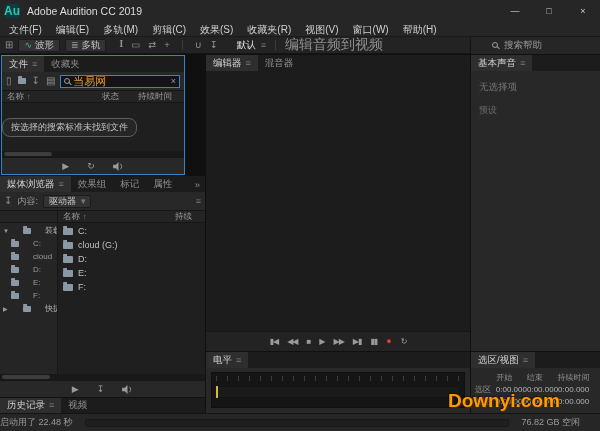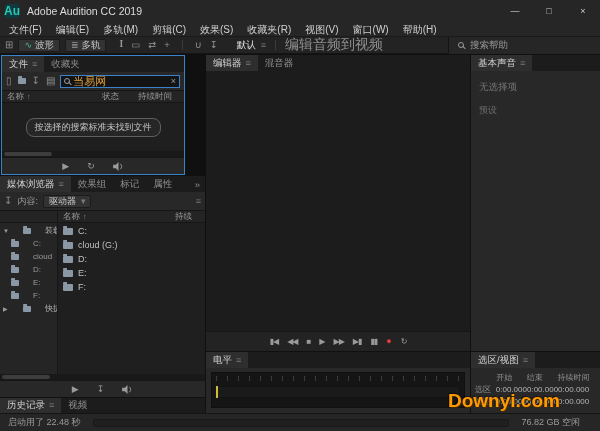--- a/index.html
+++ b/index.html
@@ -25,21 +25,21 @@
   .mode-btn{display:flex;align-items:center;gap:3px;height:13px;padding:0 5px;background:#333;border:1px solid #1b1b1b;border-radius:2px;font-size:9.5px;color:#c6c6c6;white-space:nowrap}
   .wf{color:#46b89a;font-size:9px}
   .mt{color:#9a9a9a;font-size:9px}
   .tools{display:flex;gap:8px;margin-left:8px;align-items:center}
   .tool{color:#969696;font-size:9.5px;line-height:1}
   .tool.serif{font-family:"Liberation Serif",serif;font-weight:bold}
   .vdiv{width:1px;height:10px;background:#3b3b3b;margin:0 4px}
   .ws-label{color:#e2e2e2;font-size:9.5px;margin-left:14px;white-space:nowrap}
   .ws-alt{color:#8f8f8f;font-size:14px;white-space:nowrap}
   .mi{color:#7a7a7a;font-size:9px;line-height:1}
-  .help{margin-left:auto;width:152px;height:17px;border-left:1px solid #141414;display:flex;align-items:center;gap:6px;padding-left:9px;background:#262626}
+  .help{margin-left:auto;width:130px;height:17px;border-left:1px solid #141414;display:flex;align-items:center;gap:6px;padding-left:21px;background:#262626}
   .help-text{color:#9a9a9a;font-size:9.5px}
   .mag{width:6px;height:6px;border:1px solid #9a9a9a;border-radius:50%;position:relative;flex:0 0 auto}
   .mag::after{content:"";position:absolute;width:4px;height:1px;background:#9a9a9a;transform:rotate(45deg);right:-3px;bottom:-1px}
 
   
   .panel{background:#282828;display:flex;flex-direction:column}
   .tabbar{height:16px;background:#1c1c1c;display:flex;align-items:stretch;font-size:9.5px;overflow:hidden;flex:0 0 auto}
   .tab{display:flex;align-items:center;gap:4px;padding:0 7px;color:#8f8f8f;white-space:nowrap}
   .tab.active{background:#2e2e2e;color:#d2d2d2}
   .tab-more{margin-left:auto;display:flex;align-items:center;padding:0 5px;color:#8f8f8f}
@@ -56,21 +56,21 @@
 
   
   .files{left:1px;top:55px;width:184px;height:120px;border:1px solid #3c82c8}
   .fp-toolbar{height:18px;display:flex;align-items:center;gap:5px;padding:0 4px;background:#282828;flex:0 0 auto}
   .fp-icons{display:flex;gap:6px;align-items:center}
   .search-box{flex:1;height:13px;border:1px solid #3c82c8;background:#141414;display:flex;align-items:center;gap:3px;padding:0 3px;min-width:0}
   .search-text{flex:1;color:#e09c3c;font-size:11px;line-height:12px;white-space:nowrap;overflow:hidden}
   .close-x{color:#9a9a9a;font-size:9px}
   .c-status{width:36px}
   .c-dur{width:46px}
-  .list-well{flex:1;background:#1f1f1f;display:flex;align-items:center;justify-content:center;min-height:0}
+  .list-well{flex:1;background:#1f1f1f;display:flex;align-items:center;justify-content:flex-start;min-height:0}
   .empty-msg{border:1px solid #5f5f5f;border-radius:8px;padding:2px 8px;font-size:9px;color:#c2c2c2;background:#262626;white-space:nowrap}
 
   
   .media{left:0;top:176px;width:205px;height:221px}
   .dropdown{display:flex;align-items:center;gap:5px;height:13px;background:#333;border:1px solid #1b1b1b;border-radius:2px;padding:0 5px;font-size:9px;color:#c6c6c6;white-space:nowrap}
   .mp-sp{flex:1}
   .mp-cols-left{width:58px;border-right:1px solid #161616;height:100%}
   .c-dur2{width:30px}
   .mp-body{flex:1;display:flex;min-height:0}
   .tree{width:58px;background:#252525;border-right:1px solid #161616;padding-top:1px;overflow:hidden}
@@ -108,21 +108,21 @@
   .sel{left:471px;top:352px;width:129px;height:61px}
   .sel-table{flex:1;padding:3px 4px;font-size:8px;color:#9a9a9a}
   .sel-row{display:flex;height:12px;align-items:center}
   .sel-row .lab{width:22px;color:#8f8f8f}
   .sel-row .v{width:32px;text-align:left;color:#b5b5b5;white-space:nowrap}
   .sel-row .v.wide{width:40px}
   .sel-row.head .v{color:#8f8f8f}
 
   
   .statusbar{left:0;top:413px;width:600px;height:18px;background:#262626;border-top:1px solid #141414;display:flex;align-items:center;font-size:9px;color:#9a9a9a}
-  .sb-left{padding-left:8px;white-space:nowrap}
+  .sb-left{white-space:nowrap}
   .sb-mid{flex:1;height:8px;margin:0 12px;background:#1f1f1f;border:1px solid #191919;border-radius:2px}
   .sb-right{padding-right:20px;white-space:nowrap}
 
   
   .watermark{left:448px;top:390px;font-size:19px;font-weight:700;color:#ff9a00;z-index:30;text-shadow:1px 1px 1px #4a2a00,-1px -1px 1px rgba(0,0,0,.5);white-space:nowrap}
 </style>
 </head>
 <body>
 
 <div id="app">

